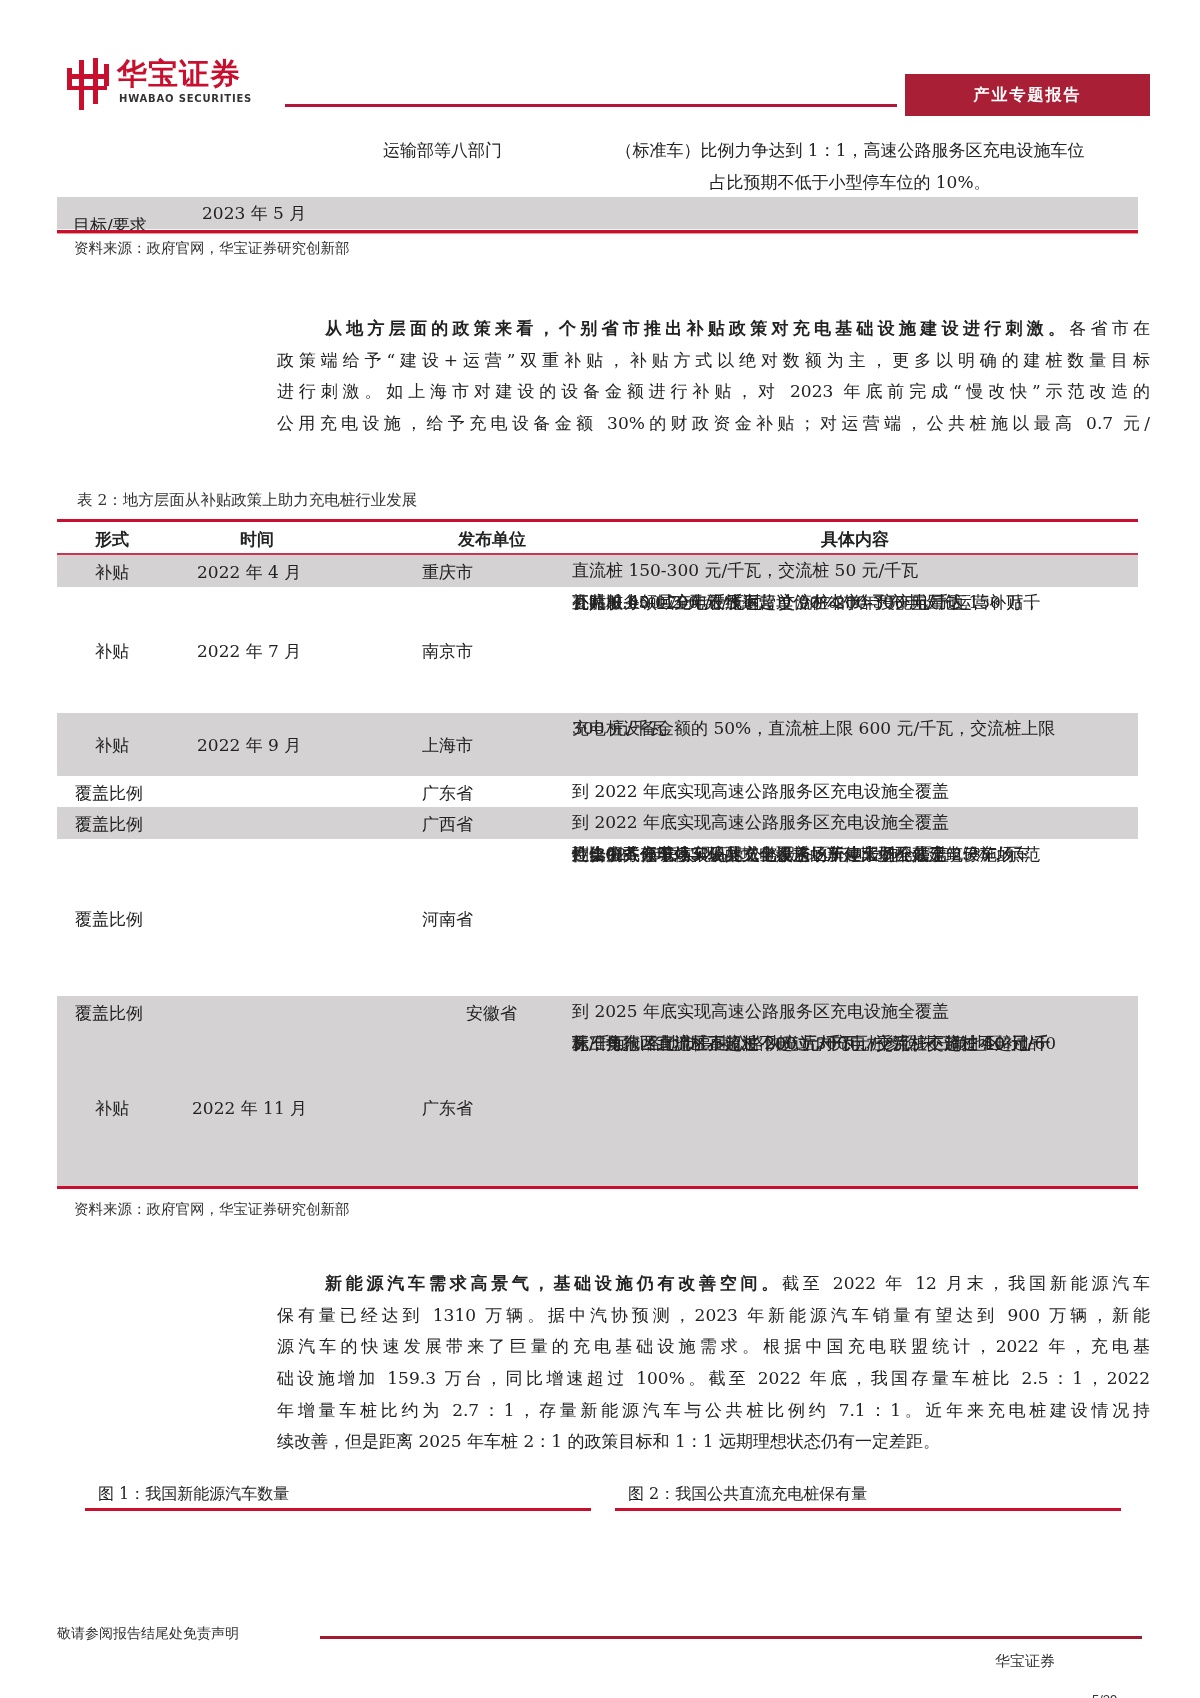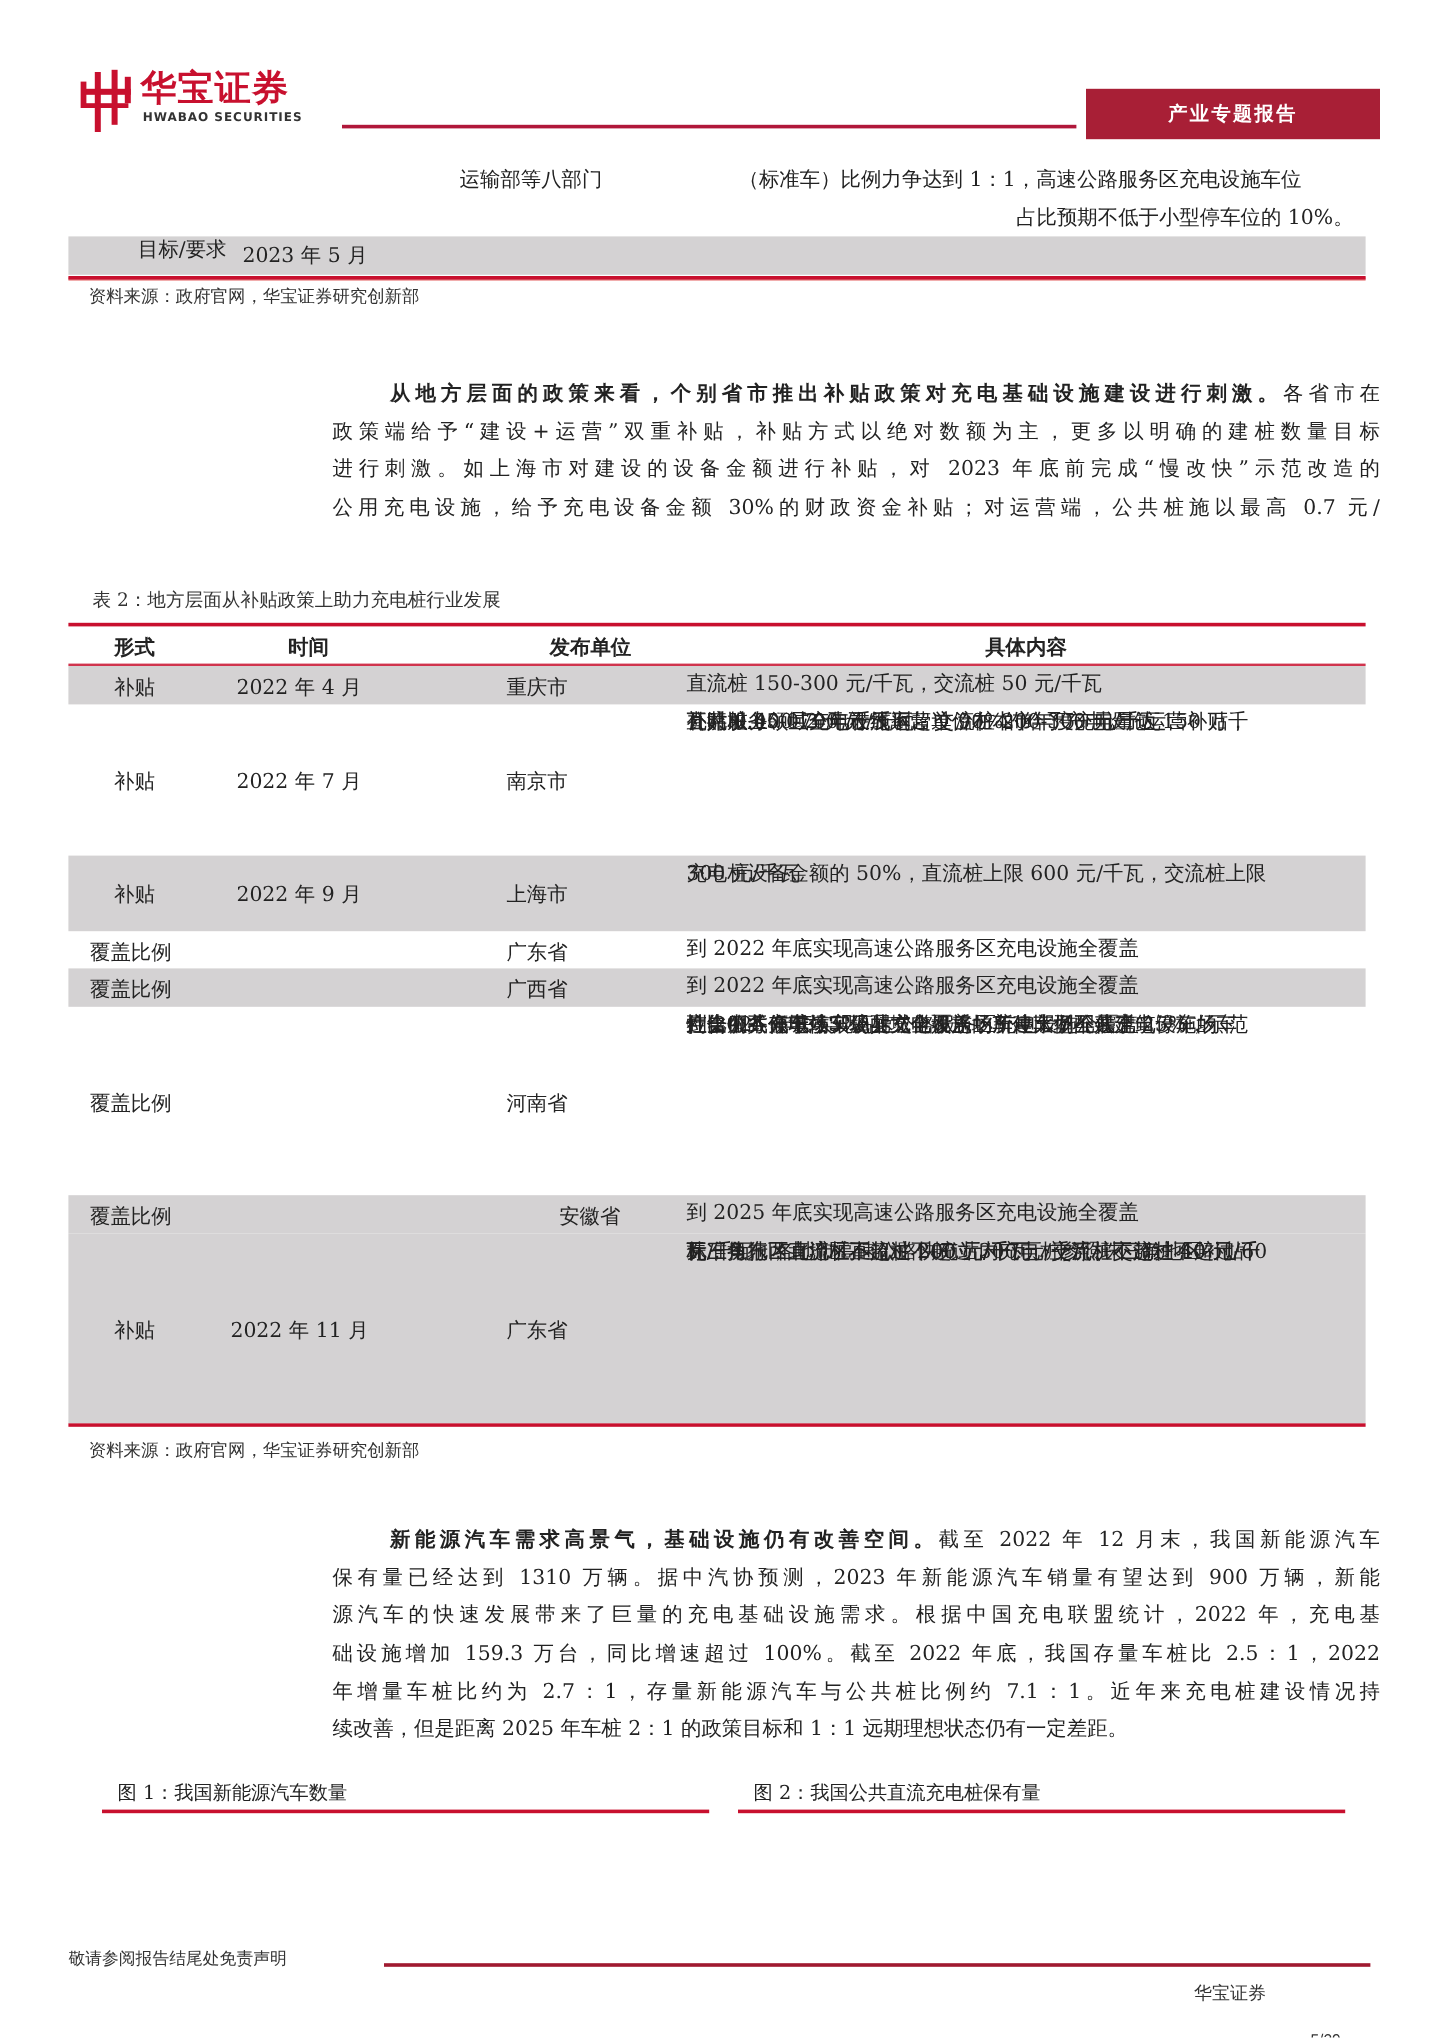--- a/index.html
+++ b/index.html
@@ -57,23 +57,23 @@
     <rect x="37" y="6" width="5" height="22" fill="#c8102e"></rect>
   </svg>
   <div class="logo-cn">华宝证券</div>
   <div class="logo-en">HWABAO SECURITIES</div>
 </div>
 <div class="abs header-line"></div>
 <div class="abs header-tab">产业专题报告</div>
 
 <div class="abs txt" style="left:383px; top:140px;">运输部等八部门</div>
 <div class="abs txt" style="left:572px; top:140px; width:556px; text-align:center;">（标准车）比例力争达到 1：1，高速公路服务区充电设施车位</div>
-<div class="abs txt" style="left:572px; top:172px; width:556px; text-align:right;">占比预期不低于小型停车位的 10%。</div>
+<div class="abs txt" style="left:572px; top:172px; width:556px; text-align:center;">占比预期不低于小型停车位的 10%。</div>
 <div class="abs gray-row" style="left:57px; top:197px; width:1081px; height:32px;">
-  <span class="abs txt" style="left:16px; top:1px;margin-left:42px;">目标/要求</span>
+  <span class="abs txt" style="left:16px; top:18px;">目标/要求</span>
   <span class="abs txt" style="left:145px; top:6px;">2023 年 5 月</span>
 </div>
 <div class="abs redline" style="left:57px; top:230px; width:1081px;"></div>
 <div class="abs small" style="left:74px; top:239px;">资料来源：政府官网，华宝证券研究创新部</div>
 
 <div class="abs para" style="top:313px;">
   <span class="line first"><b class="lead">从地方层面的政策来看，个别省市推出补贴政策对充电基础设施建设进行刺激。</b><span>各省市在</span></span>
   <span class="line">政策端给予“建设+运营”双重补贴，补贴方式以绝对数额为主，更多以明确的建桩数量目标</span>
   <span class="line">进行刺激。如上海市对建设的设备金额进行补贴，对 2023 年底前完成“慢改快”示范改造的</span>
   <span class="line">公用充电设施，给予充电设备金额 30%的财政资金补贴；对运营端，公共桩施以最高 0.7 元/</span>

